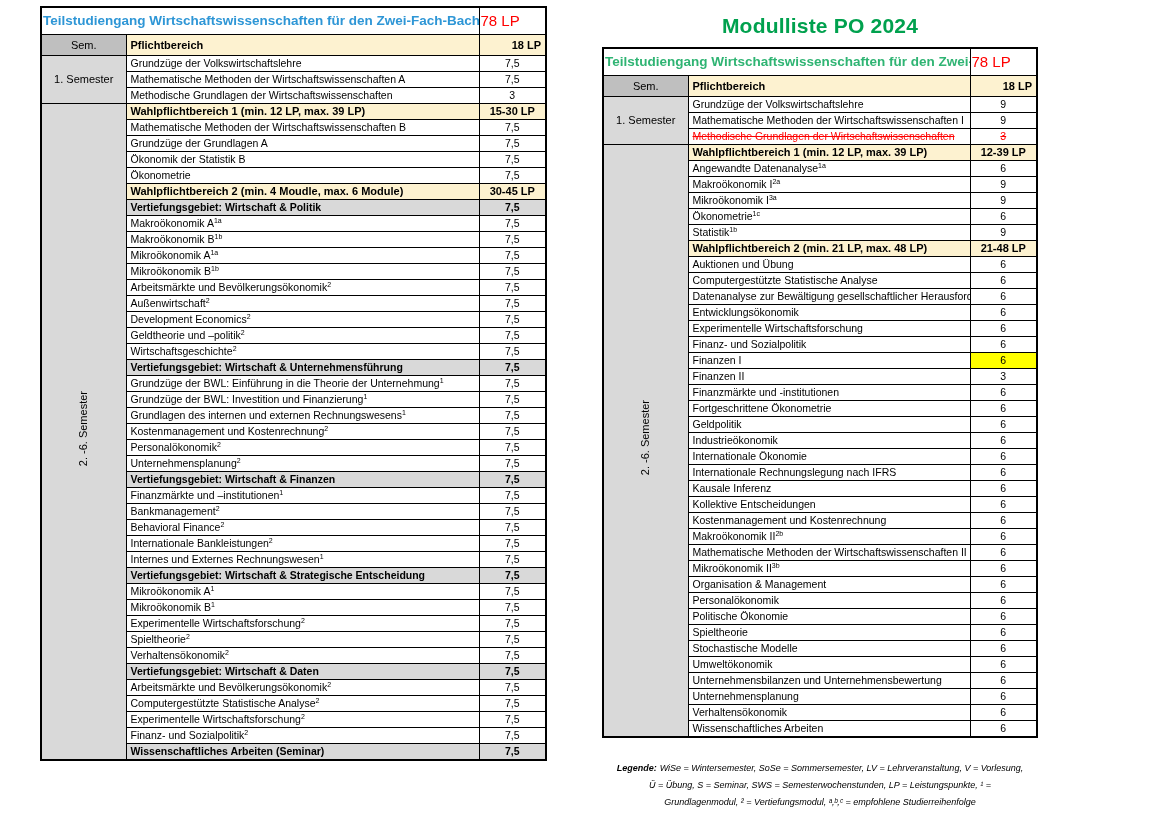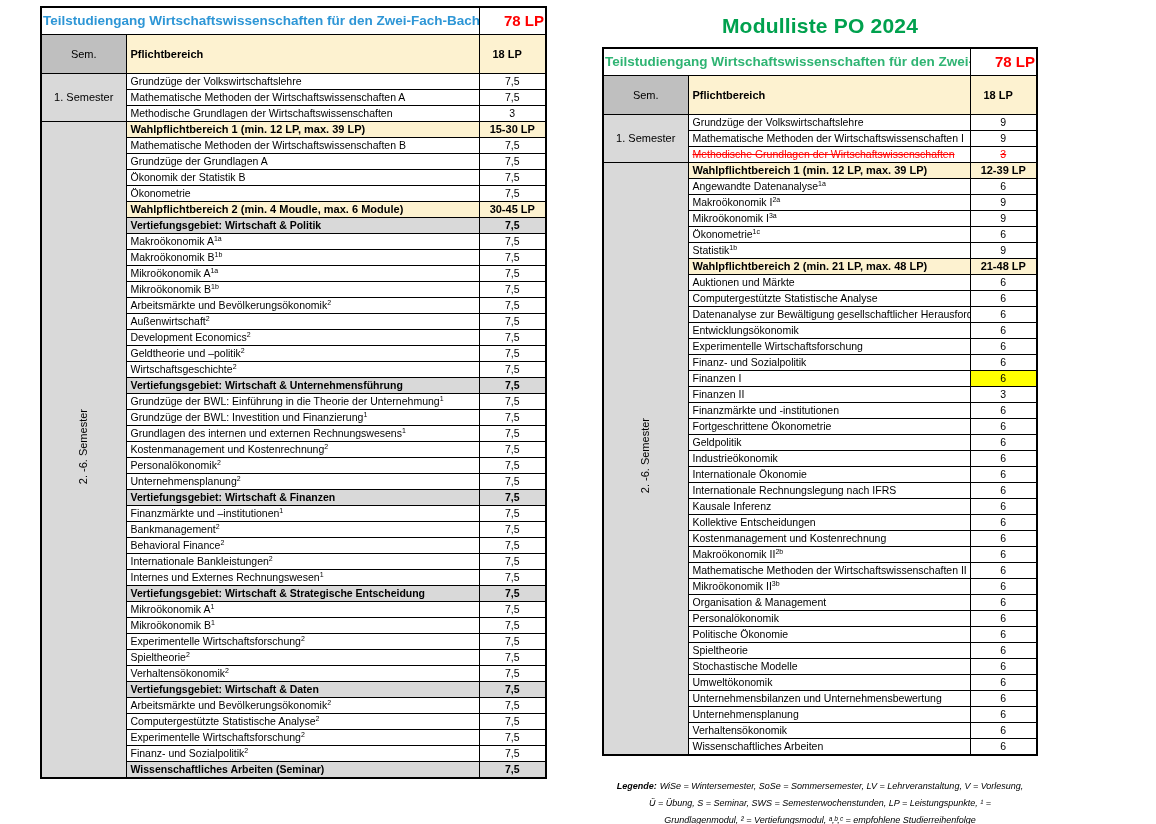--- a/index.html
+++ b/index.html
@@ -27,33 +27,33 @@
   .modtable td { border: 1px solid #000; overflow: hidden; white-space: nowrap; }
 
   .c-sem { width: 85px; } .c-mod { width: auto; } .c-lp { width: 67px; }
 
   .hdr-main {
     height: 27px; text-align: center; font-weight: bold; font-size: 13.5px;
   }
   .hdr-left  { color: var(--left-header-text); }
   .hdr-right { color: var(--right-header-text); }
   .hdr-lp {
-    text-align: right; font-weight: bold; font-size: 15px;
+    text-align: left; font-weight: normal; font-size: 15px;
     color: var(--lp-red);
   }
 
   .sem-h {
     background: var(--sem-header-bg); text-align: center;
     font-size: 11px; height: 16px;
   }
   .pflicht {
     background: var(--wahlpflicht-bg); font-weight: bold; font-size: 11px;
     padding: 0 4px;
   }
-  .pflicht.lp { text-align: left; padding: 13px; }
+  .pflicht.lp { text-align: right; padding: 4px; }
 
   tbody td { height: 15px; font-size: 10.5px; line-height: 15px; padding: 0 4px; }
   td.lp { text-align: center; padding: 0 2px; }
 
   td.sem-cell {
     background: var(--sem-cell-bg); text-align: center; vertical-align: middle;
     font-size: 11px; padding: 9px;
   }
   td.sem-cell.rot span {
     writing-mode: vertical-rl; transform: rotate(180deg);
@@ -333,21 +333,21 @@
         </tr>
         <tr>
           <td class="mod normal">Statistik<sup>1b</sup></td>
           <td class="lp normal">9</td>
         </tr>
         <tr>
           <td class="mod wahlpflicht">Wahlpflichtbereich 2 (min. 21 LP, max. 48 LP)</td>
           <td class="lp wahlpflicht">21-48 LP</td>
         </tr>
         <tr>
-          <td class="mod normal">Auktionen und Märkte</td>
+          <td class="mod normal">Auktionen und Übung</td>
           <td class="lp normal">6</td>
         </tr>
         <tr>
           <td class="mod normal">Computergestützte Statistische Analyse</td>
           <td class="lp normal">6</td>
         </tr>
         <tr>
           <td class="mod normal">Datenanalyse zur Bewältigung gesellschaftlicher Herausforderungen</td>
           <td class="lp normal">6</td>
         </tr>

